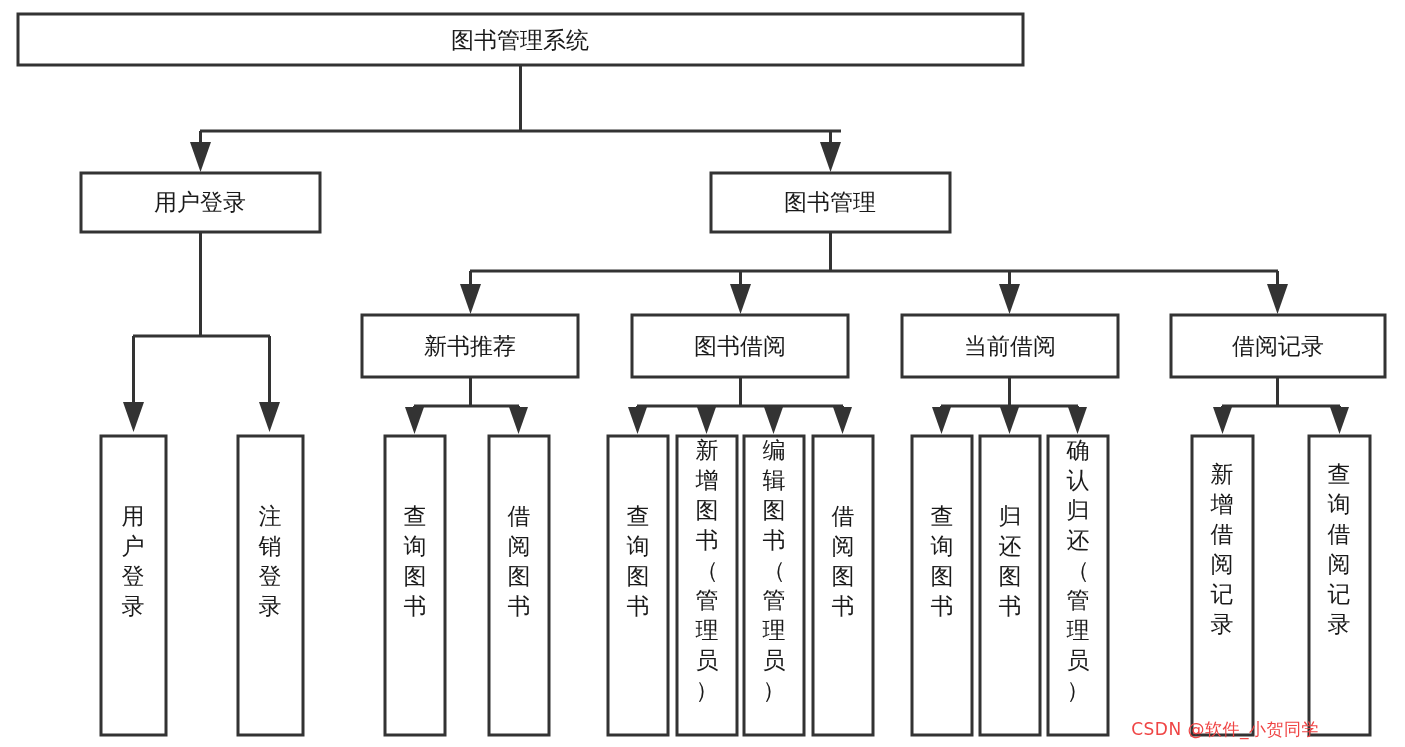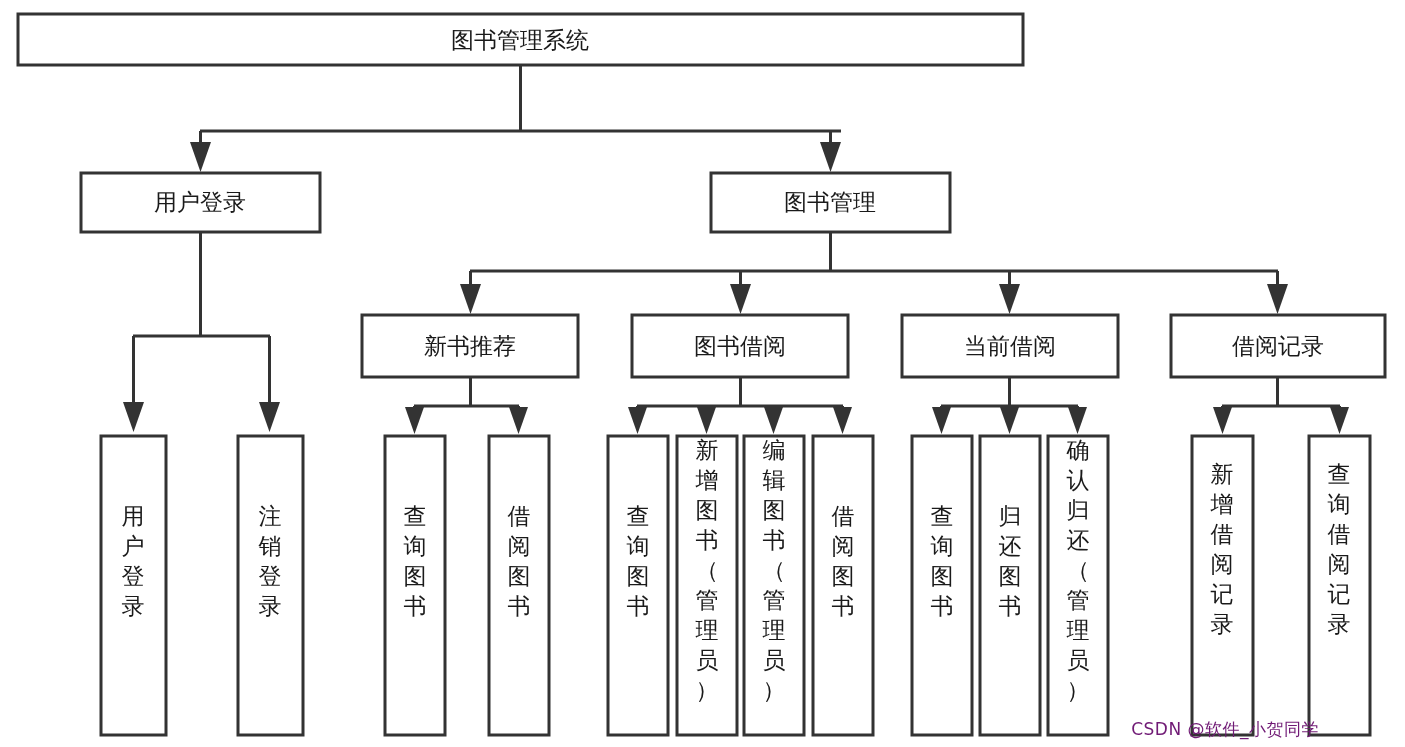--- a/index.html
+++ b/index.html
@@ -55,21 +55,21 @@
     font-family: "DejaVu Sans", "Liberation Sans", sans-serif;
     font-size: 23px;
     text-anchor: middle;
   }
   .watermark-text {
     position: absolute;
     right: 12px;
     bottom: 6px;
     font-family: "DejaVu Sans", "Liberation Sans", sans-serif;
     font-size: 17px;
-    color: #701a75;
+    color: #ef4444;
     white-space: nowrap;
     letter-spacing: 0.5px;
     pointer-events: none;
   }
 </style>
 </head>
 <body>
 
 <div id="diagram-root">
 

